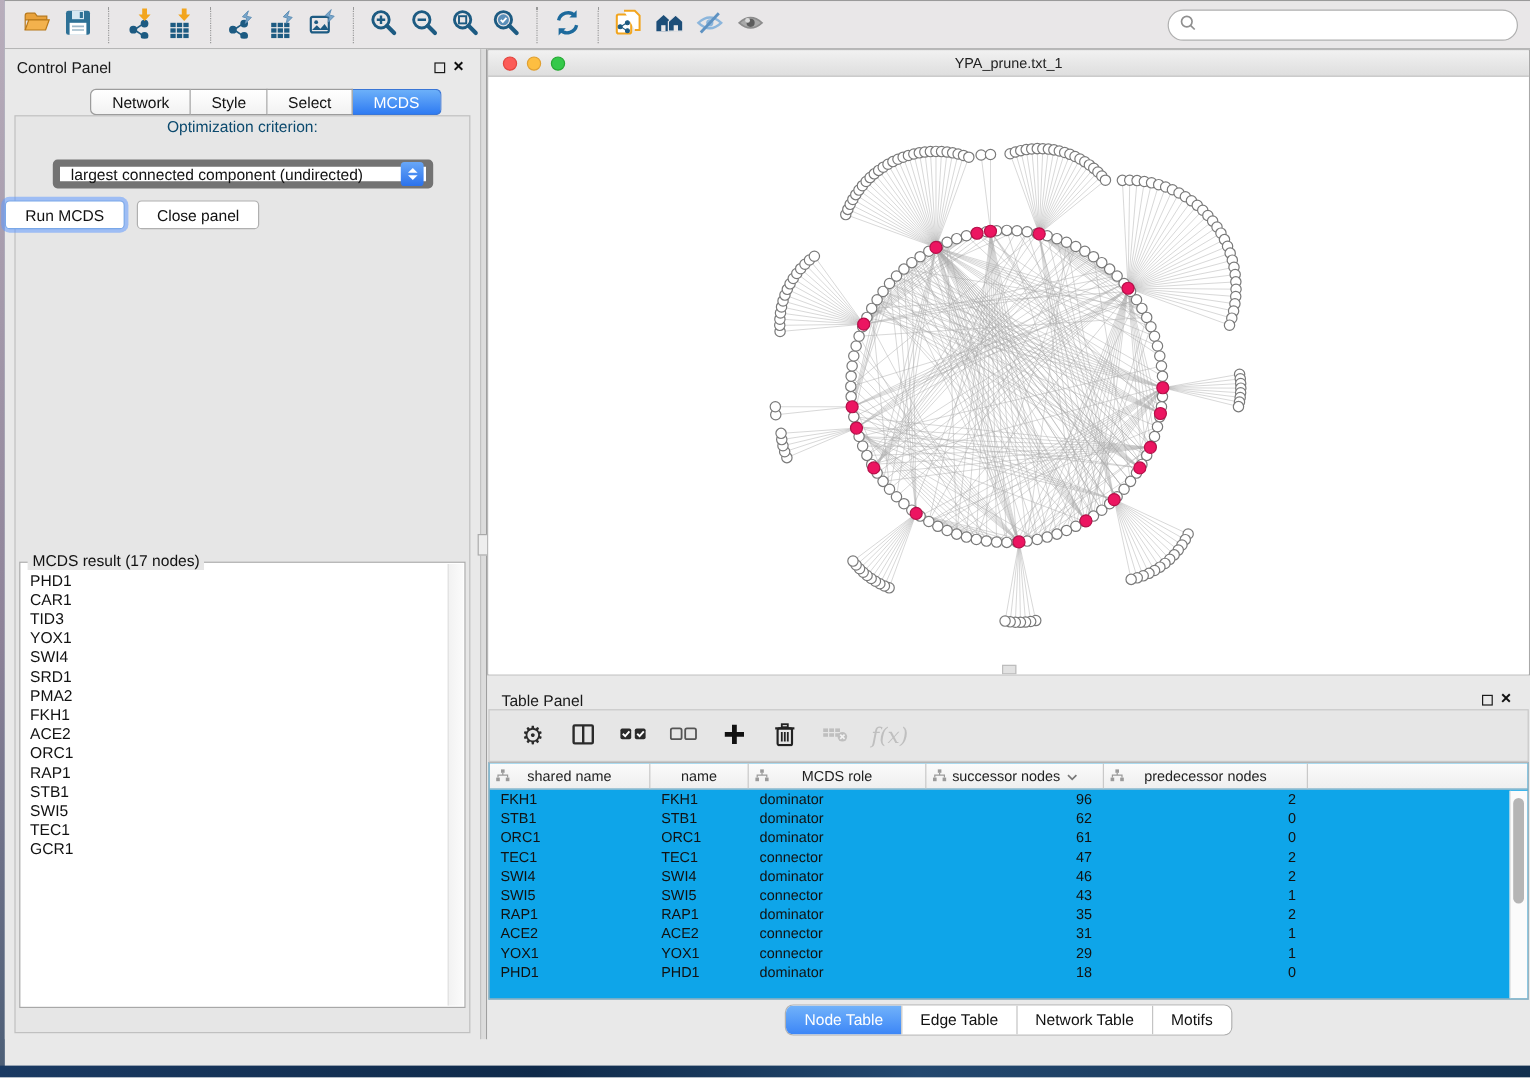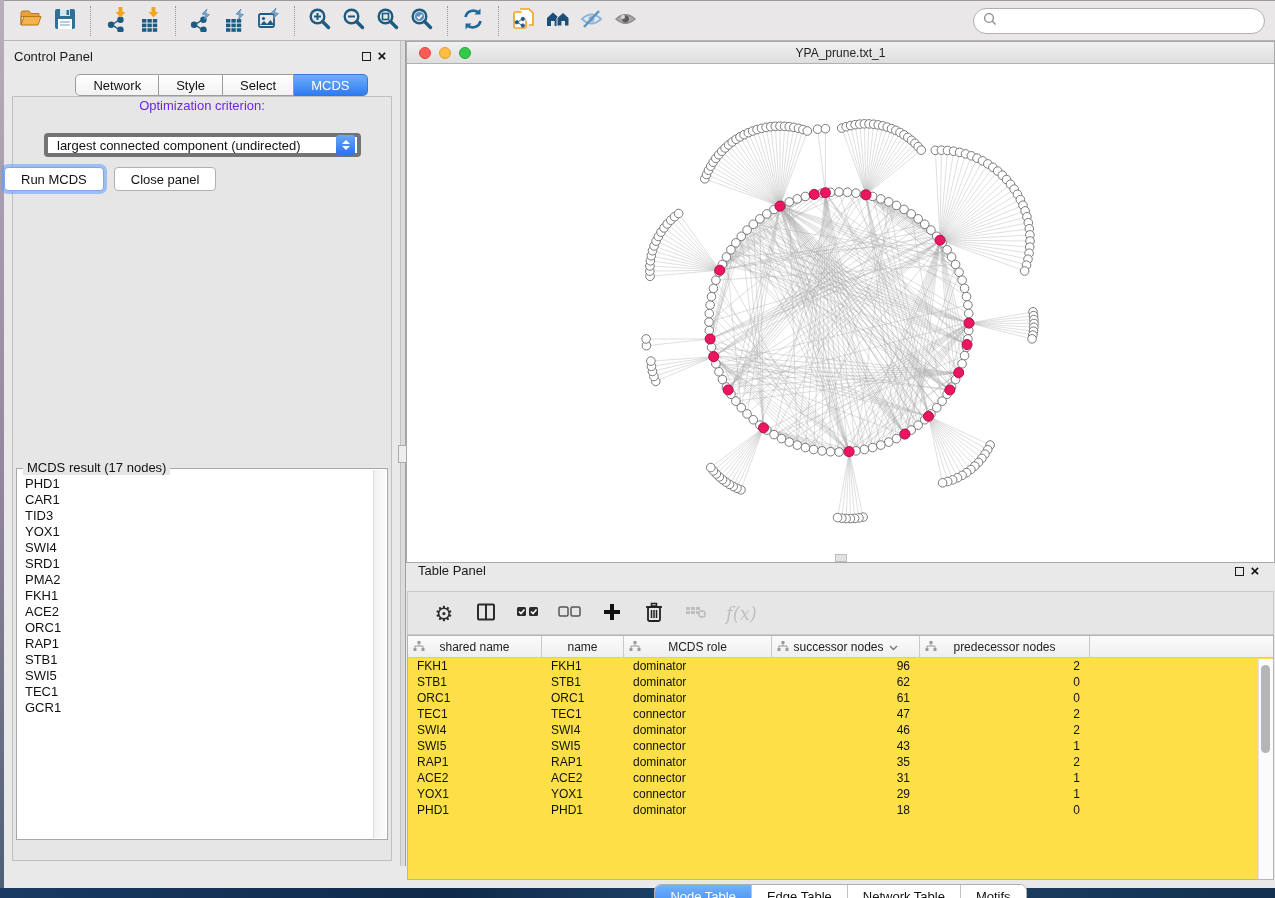--- a/index.html
+++ b/index.html
@@ -40,23 +40,23 @@
   .cp-tabs { position:absolute; top:33px; left:0; right:0; display:flex; justify-content:center;padding-left:39px; }
   .cp-tab { height:22px; padding:0 17px; font-size:13px; color:#111;
     background:linear-gradient(#ffffff,#f2f2f2); border:1px solid #9c9c9c; border-left-width:0; }
   .cp-tab:first-child { border-left-width:1px; border-radius:5px 0 0 5px; }
   .cp-tab:last-child { border-radius:0 5px 5px 0; }
   .cp-tab.active { background:linear-gradient(#6cb0f9,#2f7bf2); color:#fff; border-color:#3a76d6; }
 
   .cp-body { position:absolute; top:55px; left:8px; right:8px; bottom:5px;
     background:#e6e6e6; border:1px solid #c0c0c0; }
   .opt-label { position:absolute; top:57px; left:0; right:0; text-align:center;
-    font-size:13px; color:#6d28d9; }
+    font-size:13px; color:#0c4a6e; }
   .criterion-select { position:absolute; top:92px; left:40px; width:317px; height:24px;
-    background:#fff; border:4px solid #737373; border-radius:4px;
+    background:#fff; border:6px solid #737373; border-radius:4px;
     display:flex; align-items:center; }
   .criterion-select .sel-text { flex:1; font-size:13px; padding-left:9px; color:#111;
     white-space:nowrap; overflow:hidden; }
   .sel-stepper { width:19px; height:20px; margin-right:2px; border-radius:3px;
     background:linear-gradient(#68a7f8,#2b72ec); display:flex; flex-direction:column;
     align-items:center; justify-content:center; gap:2px; }
   .tri-up { width:0; height:0; border-left:4px solid transparent; border-right:4px solid transparent;
     border-bottom:4px solid #fff; }
   .tri-down { width:0; height:0; border-left:4px solid transparent; border-right:4px solid transparent;
     border-top:4px solid #fff; }
@@ -94,31 +94,31 @@
   .tl.yellow { background:#fdbe41; border:1px solid #e0a032; }
   .tl.green { background:#35c94a; border:1px solid #26a934; }
   .net-title { position:absolute; left:0; right:0; text-align:center; font-size:12px; color:#222; }
   .net-canvas { position:relative; height:498px; background:#fff; overflow:hidden; }
   .net-canvas svg { position:absolute; left:0; top:0; }
   .canvas-handle { position:absolute; left:50%; bottom:0; width:12px; height:8px;
     margin-left:-6px; background:#e2e2e2; border:1px solid #bdbdbd; }
 
   
   .table-panel { position:absolute; left:0; right:0; top:522px; height:303px; background:#e9e9e9; }
-  .tp-header { height:28px; display:flex; align-items:flex-start; padding:0 12px; }
+  .tp-header { height:28px; display:flex; align-items:flex-end; padding:0 12px; }
   .tp-toolbar { height:44px; margin:0 1px; background:#e6e6e6; border:1px solid #c8c8c8;
     display:flex; align-items:center; gap:18px; padding-left:24px; }
   .tp-icon { background:none; border:none; height:30px; min-width:24px; display:flex;
     align-items:center; justify-content:center; }
   .tp-icon.disabled { opacity:.5; }
   .gear-glyph { font-size:21px; color:#2b2b2b; line-height:21px; }
   .fx-glyph { font-family:"DejaVu Serif","Liberation Serif",serif; font-style:italic;
     font-size:18px; color:#9a9a9a; }
 
-  .tbl-wrap { position:relative; height:245px; margin:0 1px; background:#fde047;
+  .tbl-wrap { position:relative; height:198px; margin:0 1px; background:#0ea5e9;
     border:1px solid #b5b5b5; overflow:hidden; }
   .tbl-header { display:flex; height:22px; background:linear-gradient(#fbfbfb,#efefef);
     border-bottom:1px solid #c9c9c9; }
   .th { display:flex; align-items:center; justify-content:center; gap:5px;
     border-right:1px solid #c9c9c9; font-size:12px; color:#222; position:relative; }
   .tbl-row { display:flex; height:16px; }
   .td { font-size:12px; color:#111; line-height:16px; white-space:nowrap; overflow:hidden; }
   .td.text { padding-left:9px; text-align:left; }
   .td.num { padding-right:10px; text-align:right; }
   .tbl-vscroll { position:absolute; top:23px; right:0; bottom:0; width:15px;

